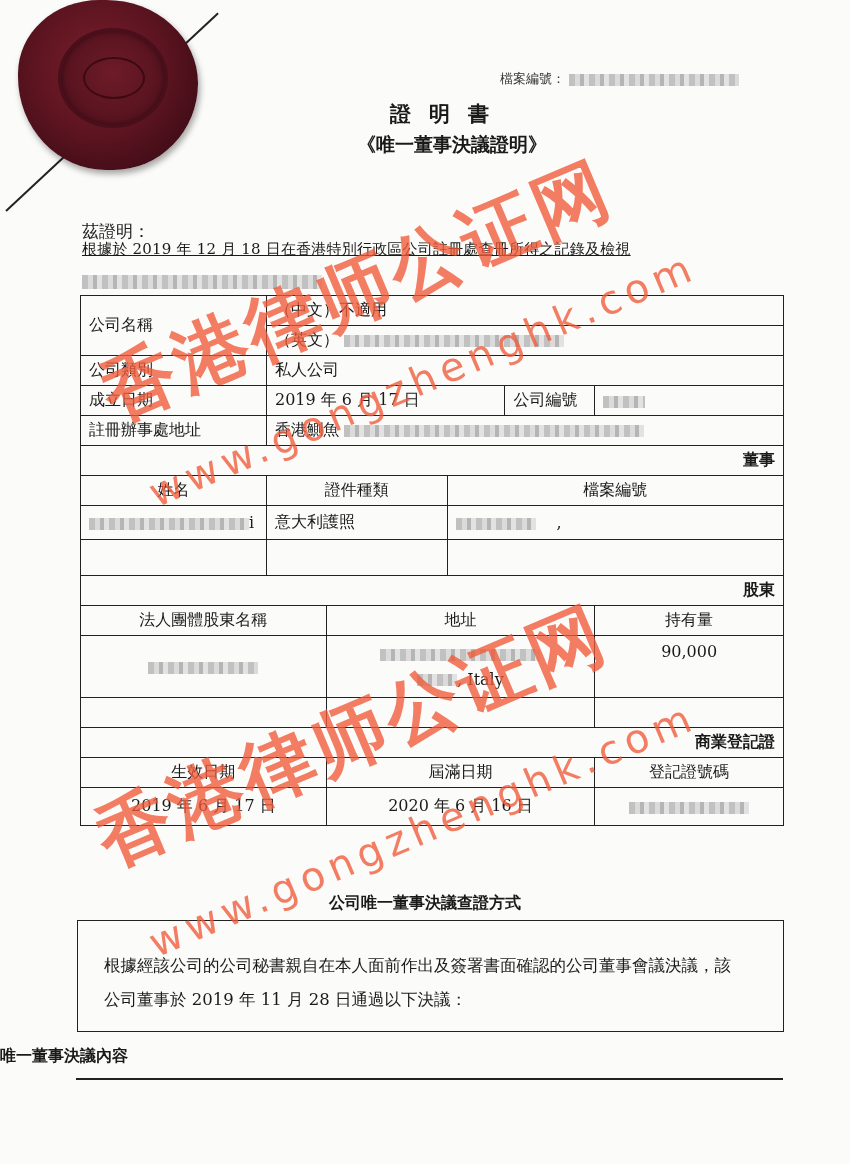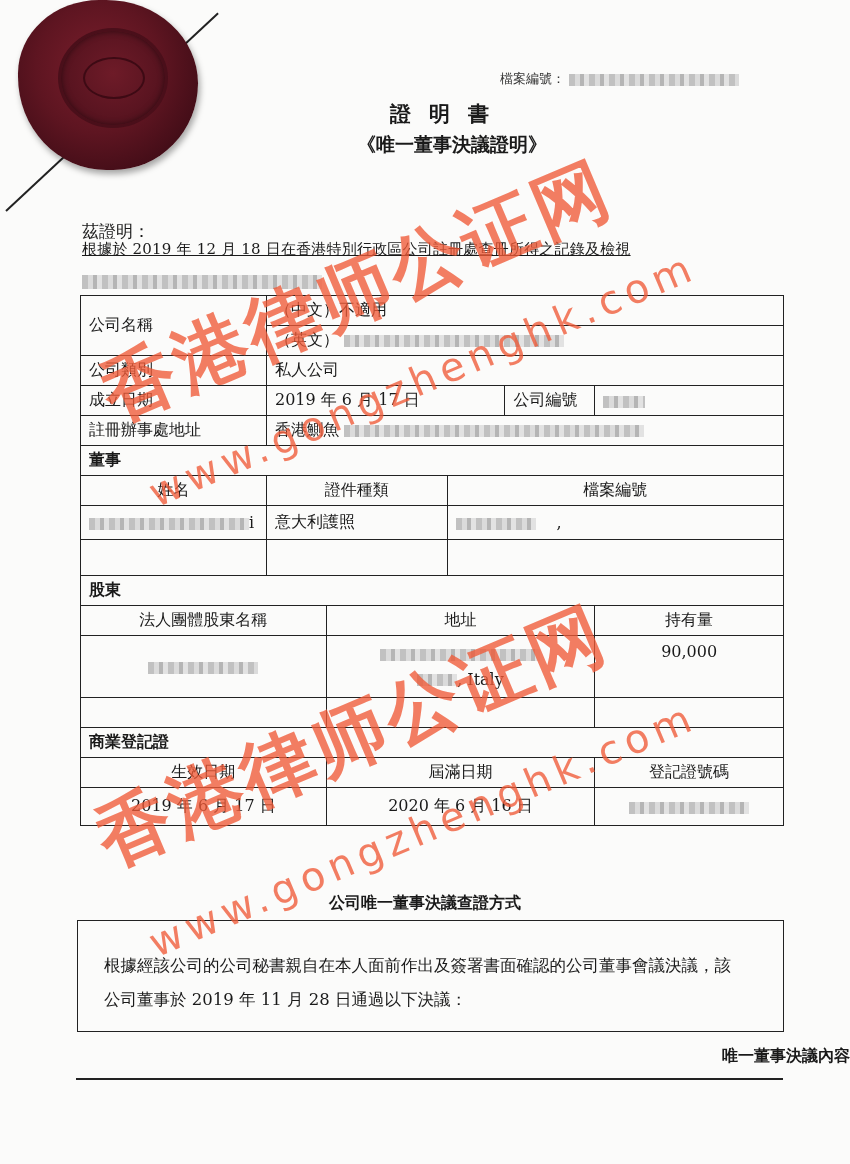--- a/index.html
+++ b/index.html
@@ -63,33 +63,33 @@
   .para2 {
     position: absolute; left: 82px; top: 270px; font-size: 17px; white-space: nowrap;
   }
 
   table.main {
     position: absolute; left: 80px; top: 295px; width: 704px;
     border-collapse: collapse; font-size: 16px;
   }
   table.main td { border: 1.5px solid #222; padding: 0 8px; height: 30px; vertical-align: middle; }
   .c { text-align: center; }
-  .sect { text-align: left; font-weight: bold; height: 32px; }
+  .sect { text-align: right; font-weight: bold; height: 32px; }
 
   .method-title {
     position: absolute; left: 0; width: 850px; top: 893px; text-align: center;
     font-size: 16px; font-weight: bold;
   }
   .method-box {
     position: absolute; left: 77px; top: 920px; width: 707px; height: 112px;
     border: 1.5px solid #222; padding: 28px 0 0 26px; font-size: 16.5px; line-height: 34px;
   }
   .content-title {
-    position: absolute; left: 0; width: 850px; top: 1046px; text-align: right;
-    font-size: 16px; font-weight: bold; padding-left: 23px;
+    position: absolute; left: 0; width: 850px; top: 1046px; text-align: left;
+    font-size: 16px; font-weight: bold;
   }
   .content-rule {
     position: absolute; left: 76px; top: 1078px; width: 707px; height: 2px; background: #222;
   }
 
   
   .wm {
     position: absolute; color: rgba(240, 90, 55, 0.78); font-family: "DejaVu Sans", sans-serif;
     font-weight: bold; white-space: nowrap; pointer-events: none; transform-origin: left bottom;
   }

